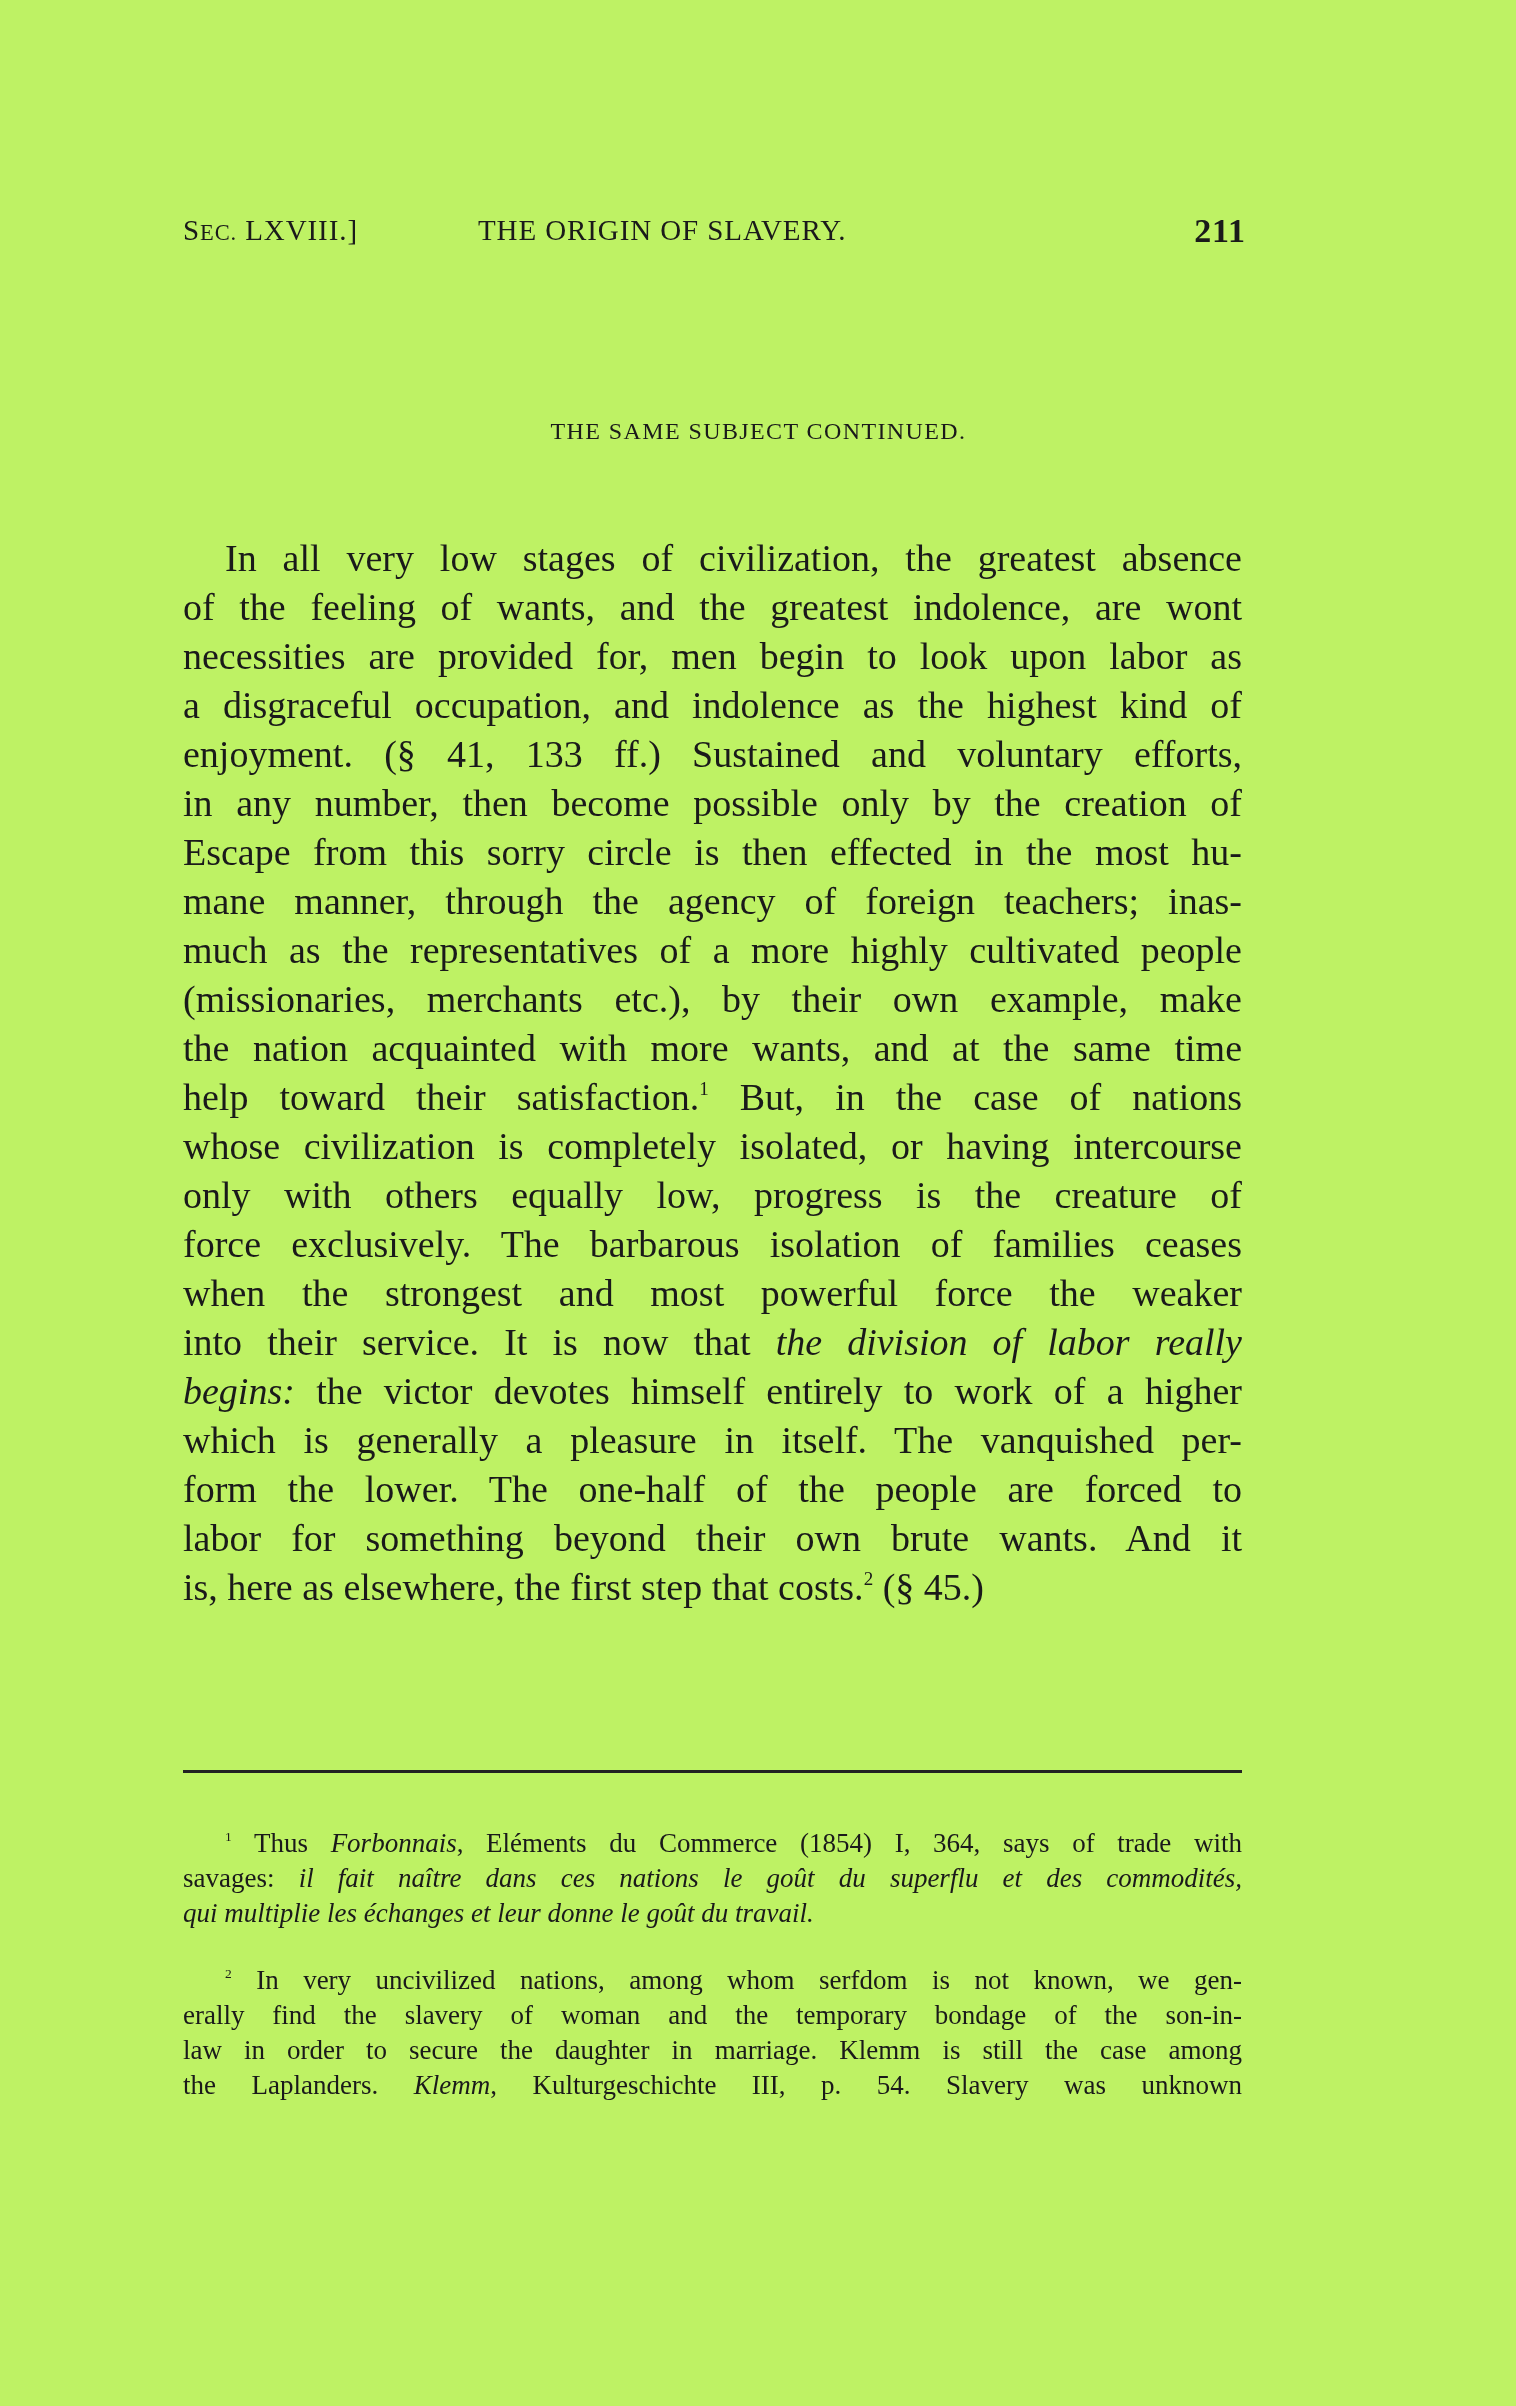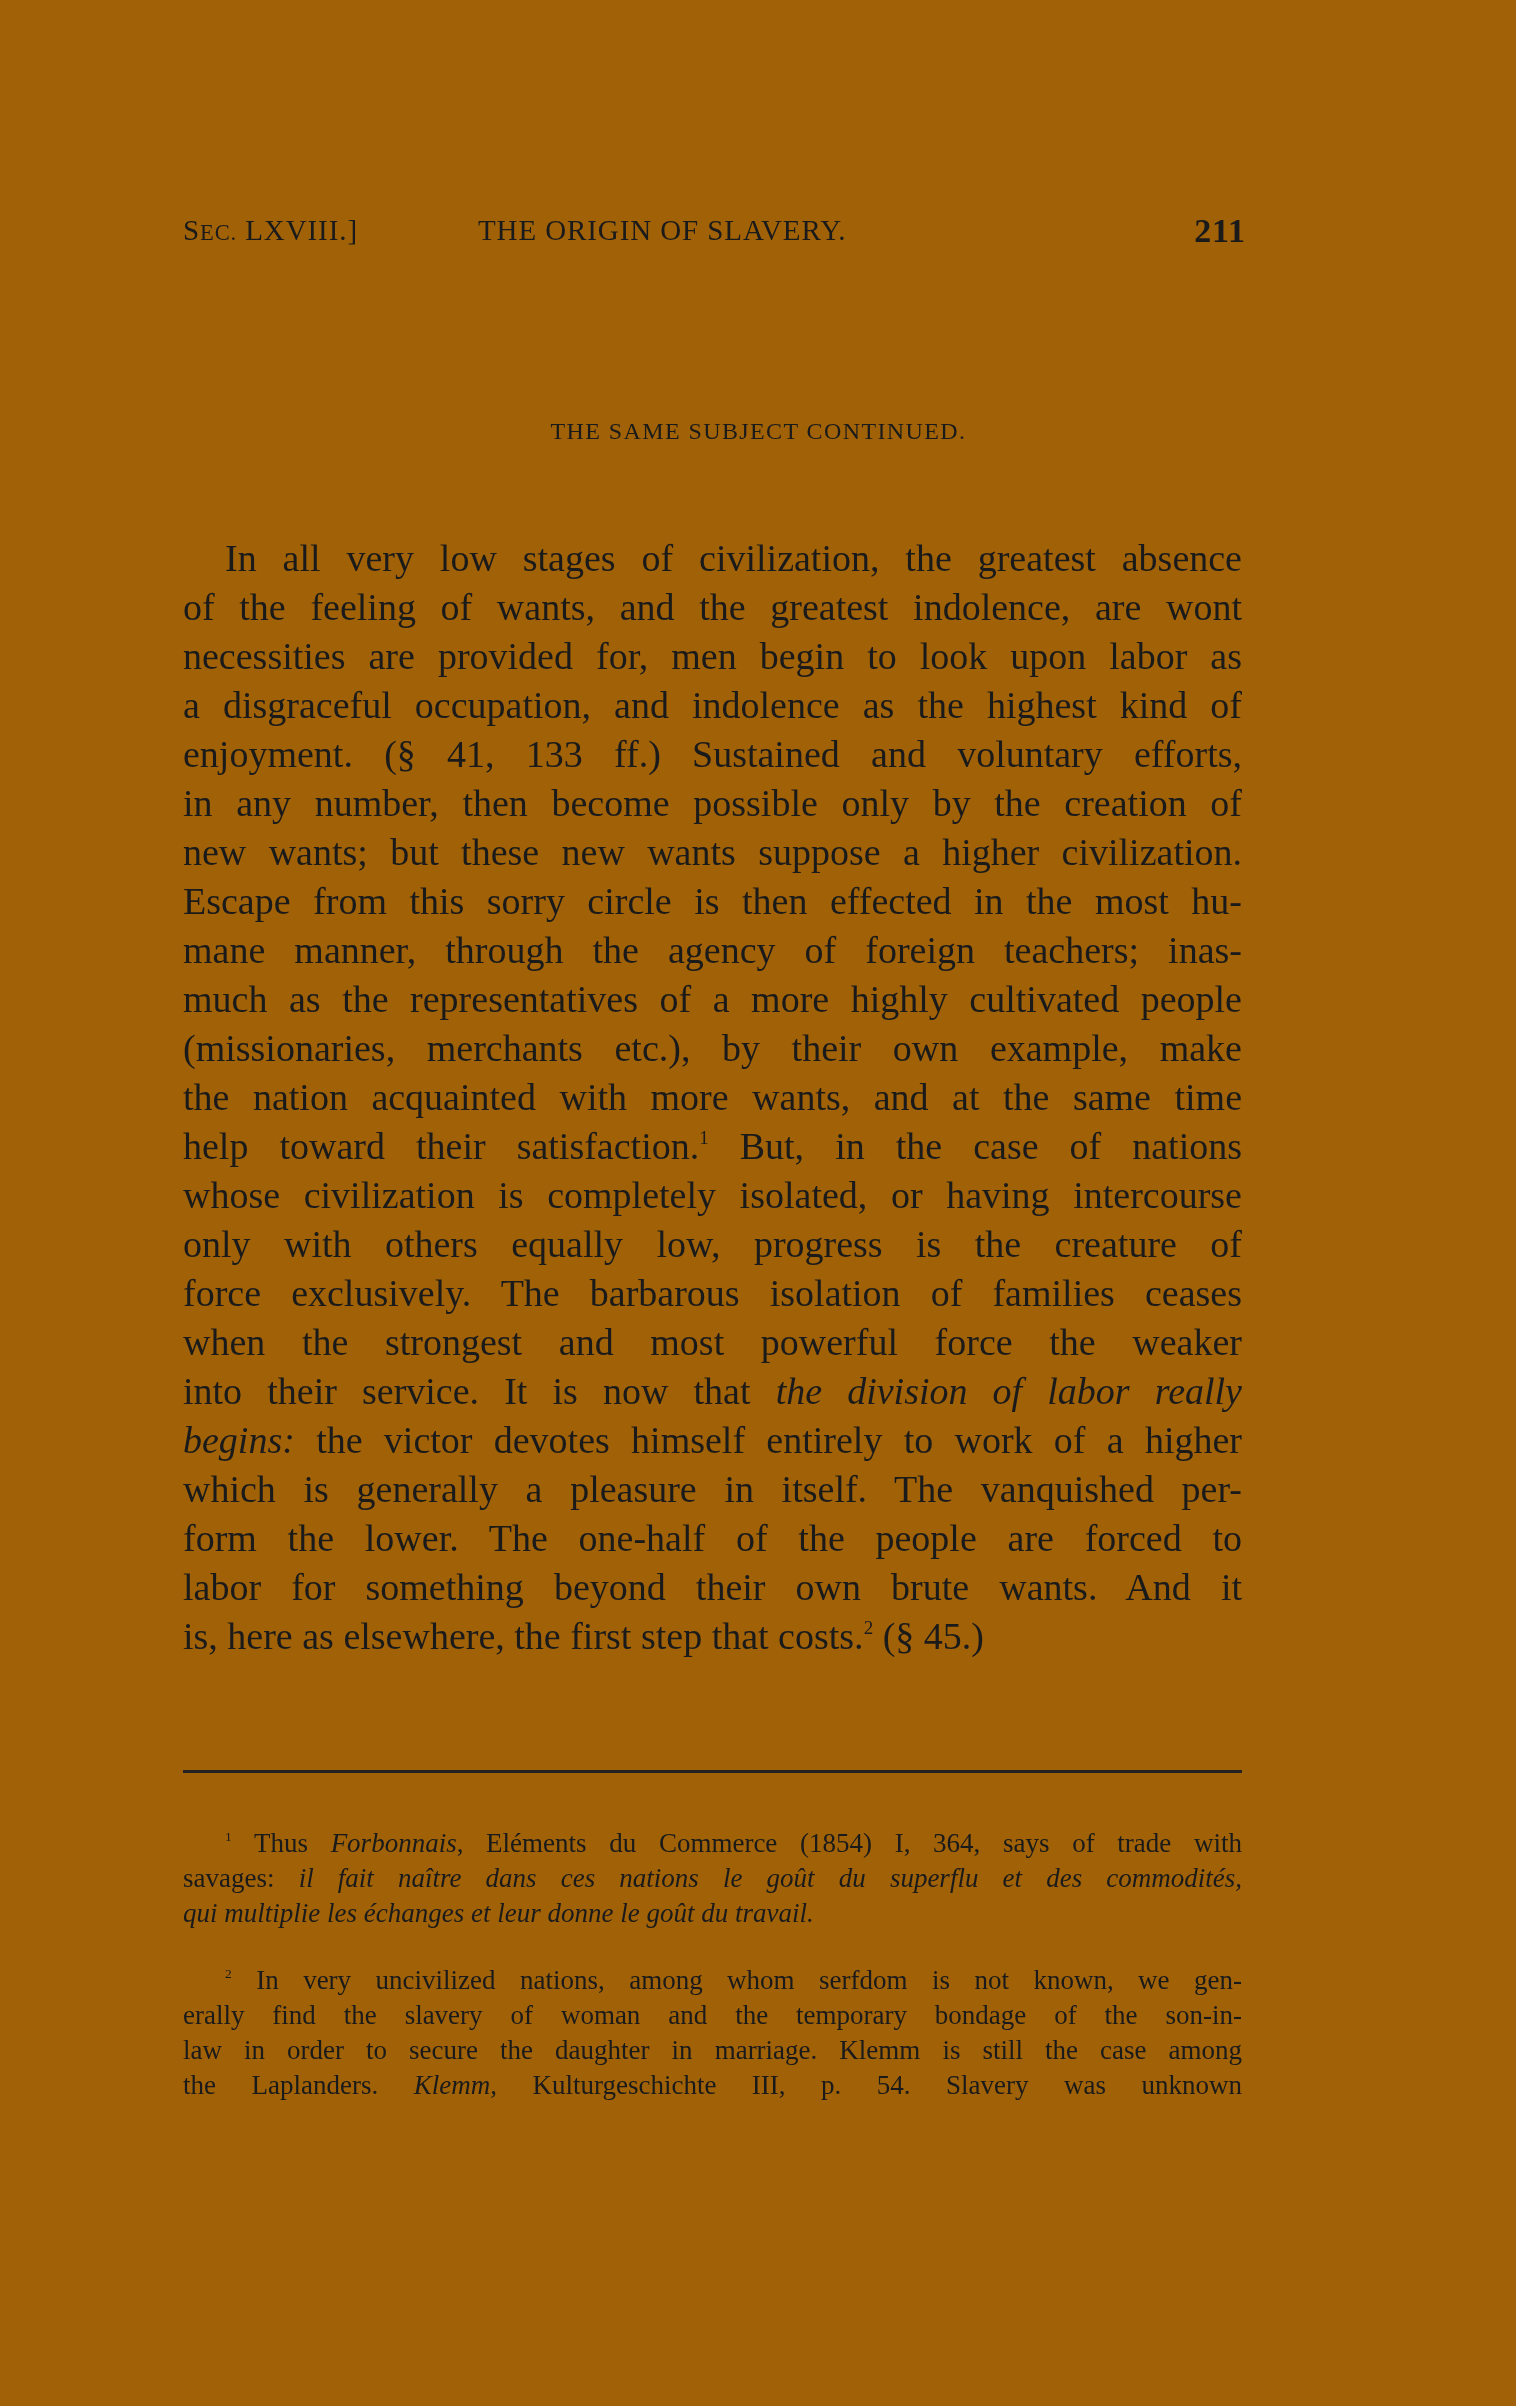--- a/index.html
+++ b/index.html
@@ -1,18 +1,18 @@
 <!DOCTYPE html>
 <html style="font-size:15px"><head>
 <meta charset="utf-8">
 <style>
   html, body { margin: 0; padding: 0; background: #ffffff; }
   body { width: 1517px; height: 2407px; position: relative; overflow: hidden;
          font-family: "DejaVu Serif", "Liberation Serif", serif; color: #1a1a1a; }
-  .page { position: absolute; left: 0; top: 0; width: 1517px; height: 2407px; background: #a16207; }
+  .page { position: absolute; left: 0; top: 0; width: 1517px; height: 2407px; background: #bef264; }
   .running-head { position: absolute; left: 183px; top: 214px; width: 1063px; height: 37px;
                   font-family: "Liberation Serif", serif; font-size: 29px; letter-spacing: 0.9px; }
   .rh-left { position: absolute; left: 0; top: 0; }
   .rh-left .sc { font-size: 22.5px; }
   .rh-center { position: absolute; left: 295px; top: 0; }
   .rh-right { position: absolute; right: 0; top: -1.9px; font-size: 34px; font-weight: bold; }
   .section-title { position: absolute; left: 0; width: 1517px; top: 345px; text-align: center;
                    font-family: "Liberation Serif", serif; font-size: 41px; letter-spacing: 0.9px; }
   .section-subtitle { position: absolute; left: 0; width: 1517px; top: 418px; text-align: center;
                       font-family: "Liberation Serif", serif; font-size: 24px; letter-spacing: 1.4px; }
@@ -42,21 +42,20 @@
 
   <div class="section-subtitle">THE SAME SUBJECT CONTINUED.</div>
 
   <div class="body" id="body">
       <span class="line indent">In all very low stages of civilization, the greatest absence</span>
       <span class="line">of the feeling of wants, and the greatest indolence, are wont</span>
       <span class="line">necessities are provided for, men begin to look upon labor as</span>
       <span class="line">a disgraceful occupation, and indolence as the highest kind of</span>
       <span class="line">enjoyment. (§ 41, 133 ff.) Sustained and voluntary efforts,</span>
       <span class="line">in any number, then become possible only by the creation of</span>
-      <span class="line">new wants; but these new wants suppose a higher civilization.</span>
       <span class="line">Escape from this sorry circle is then effected in the most hu-</span>
       <span class="line">mane manner, through the agency of foreign teachers; inas-</span>
       <span class="line">much as the representatives of a more highly cultivated people</span>
       <span class="line">(missionaries, merchants etc.), by their own example, make</span>
       <span class="line">the nation acquainted with more wants, and at the same time</span>
       <span class="line"><span>help toward their satisfaction.</span><sup>1</sup><span> But, in the case of nations</span></span>
       <span class="line">whose civilization is completely isolated, or having intercourse</span>
       <span class="line">only with others equally low, progress is the creature of</span>
       <span class="line">force exclusively. The barbarous isolation of families ceases</span>
       <span class="line">when the strongest and most powerful force the weaker</span>

